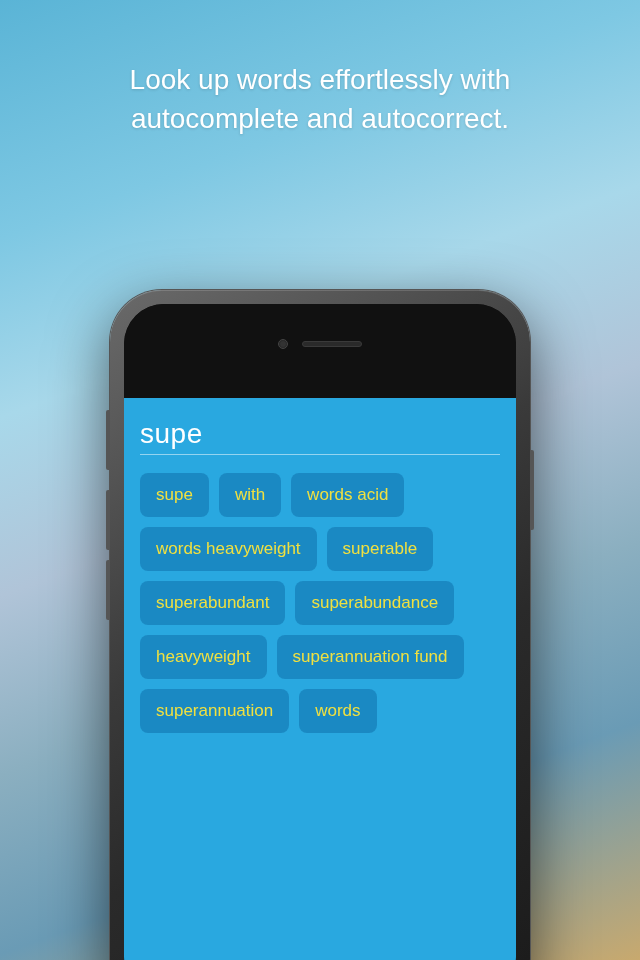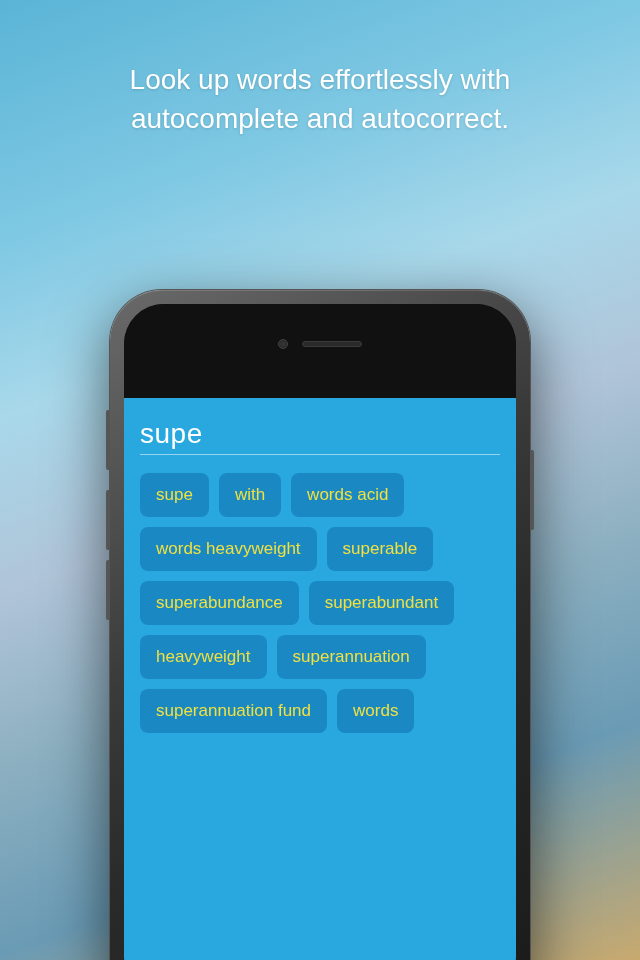--- a/index.html
+++ b/index.html
@@ -164,22 +164,22 @@
       <div class="search-input">supe</div>
       <div class="search-divider"></div>
 
       <div class="chips-container">
 
       <div class="chip">supe</div>
           <div class="chip">with</div>
           <div class="chip">words acid</div>
           <div class="chip">words heavyweight</div>
           <div class="chip">superable</div>
+          <div class="chip">superabundant</div>
           <div class="chip">superabundance</div>
-          <div class="chip">superabundant</div>
           <div class="chip">heavyweight</div>
+          <div class="chip">superannuation fund</div>
           <div class="chip">superannuation</div>
-          <div class="chip">superannuation fund</div>
           <div class="chip">words</div>
         </div>
     </div>
   </div>
 </div>
 
 </body></html>

